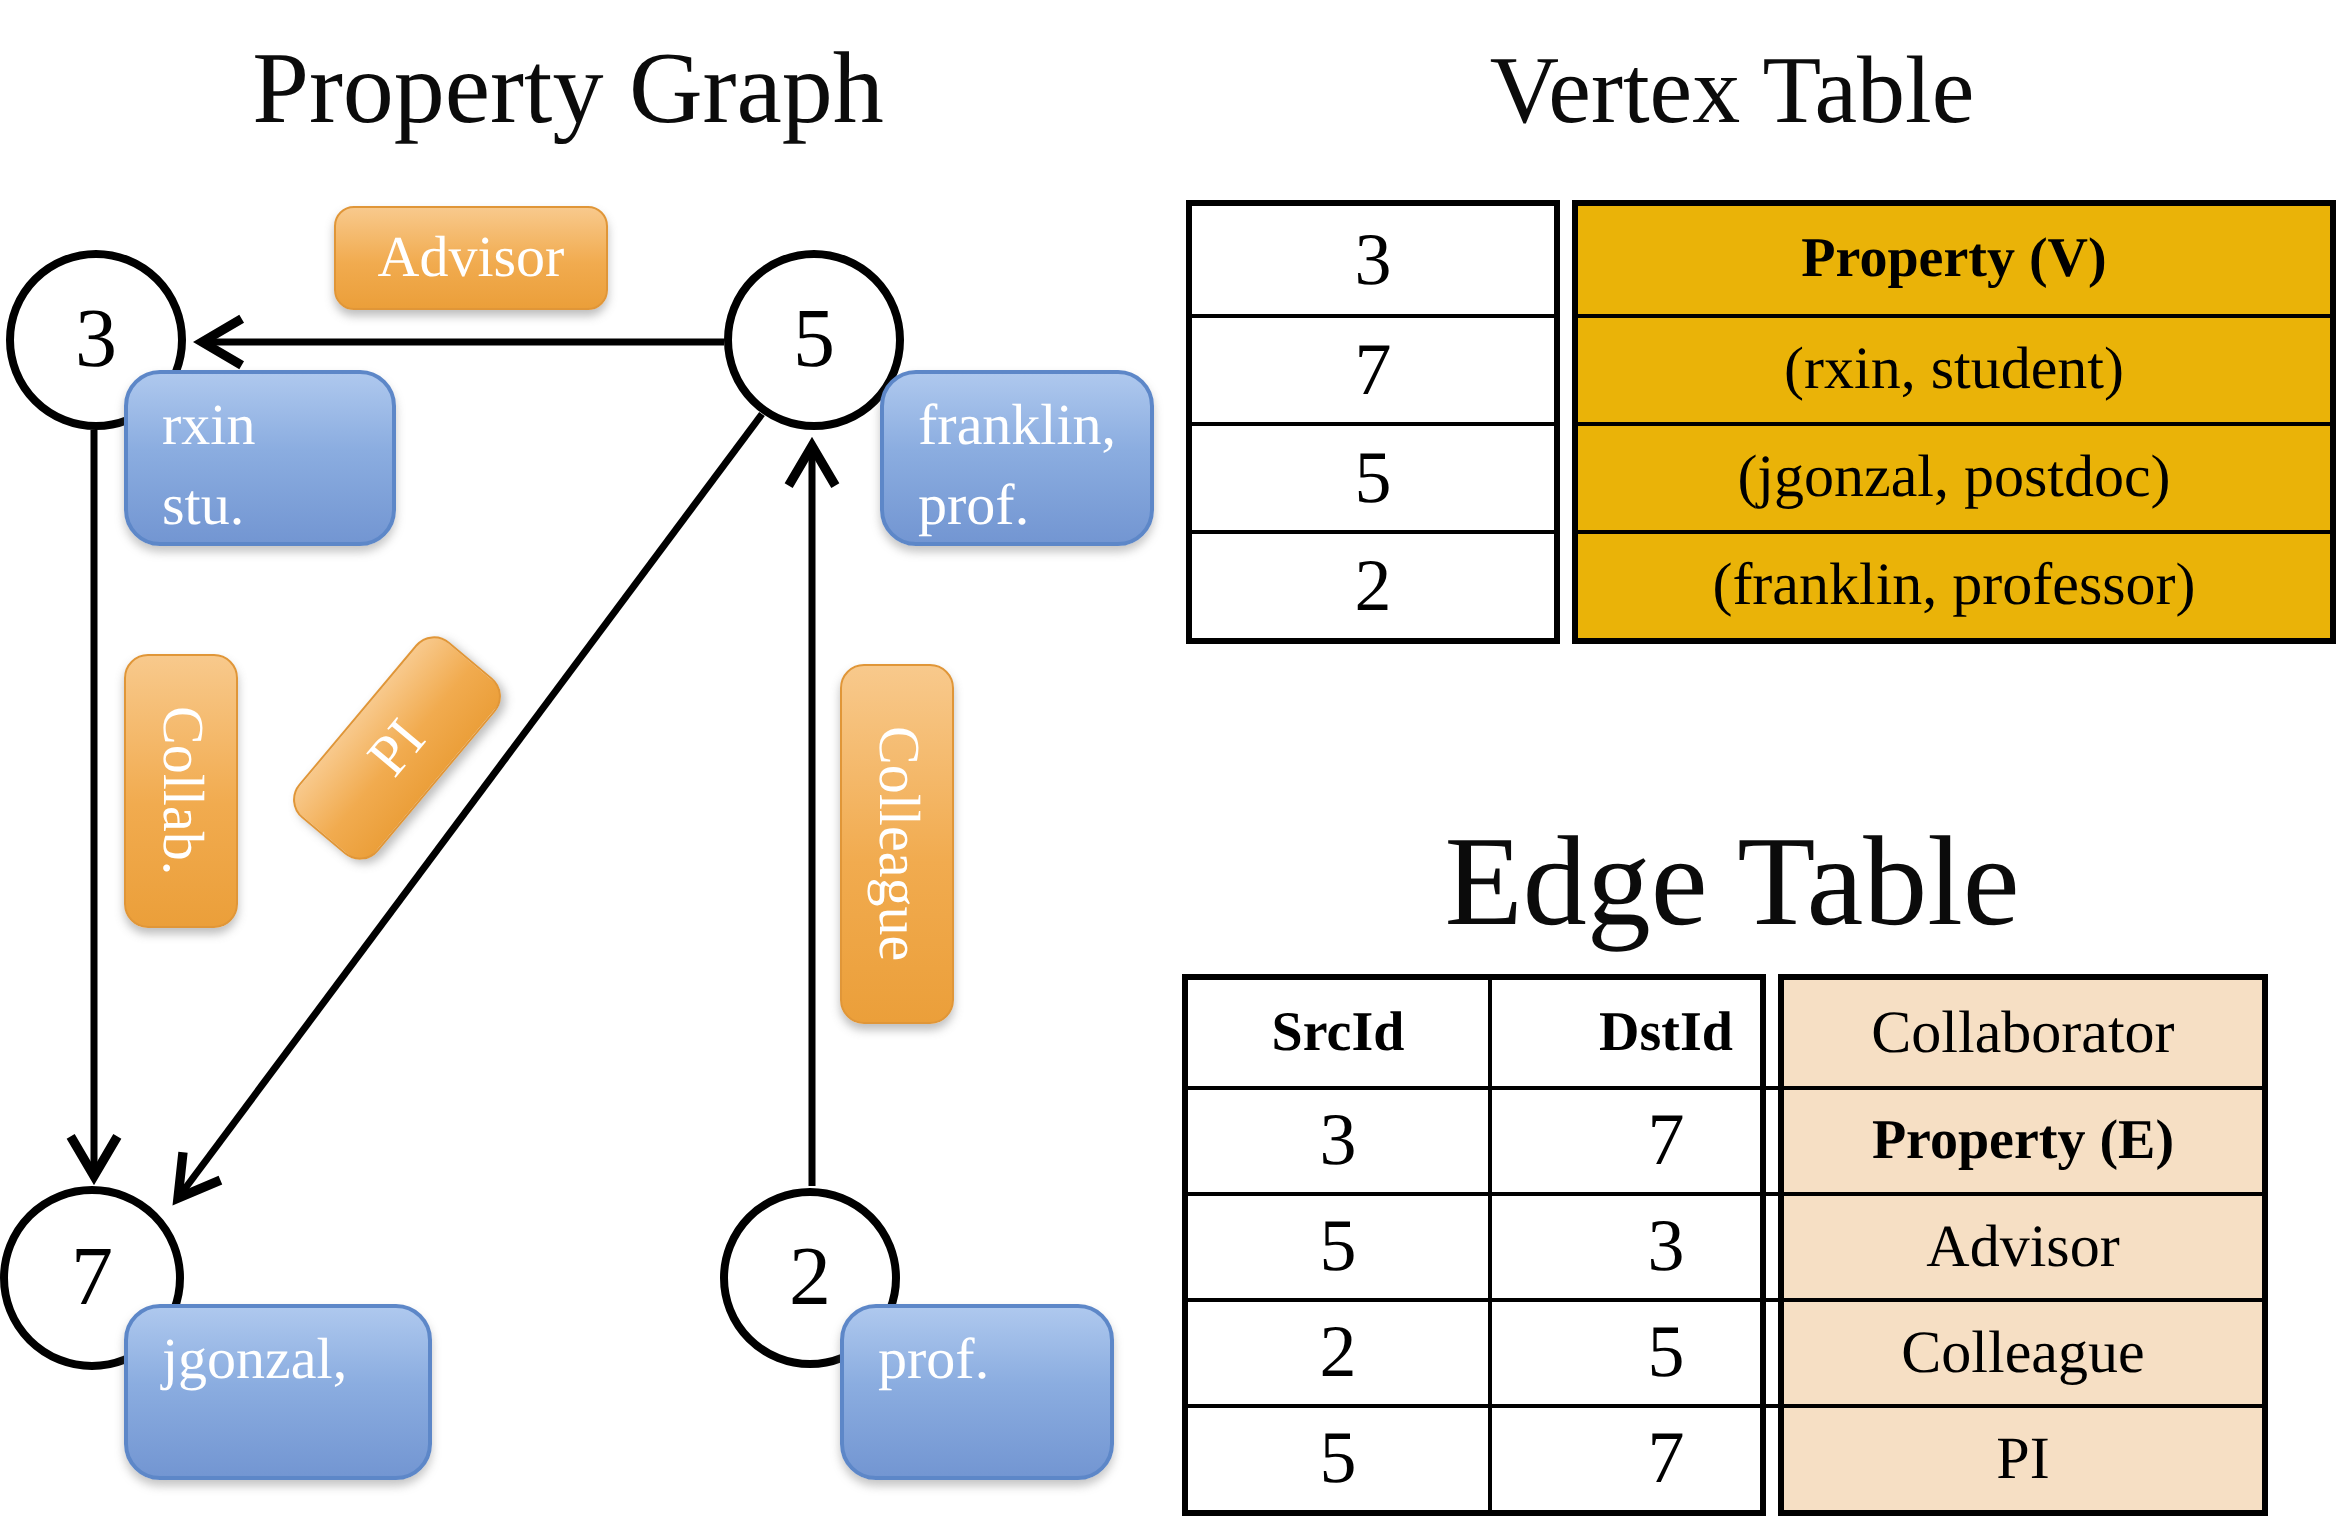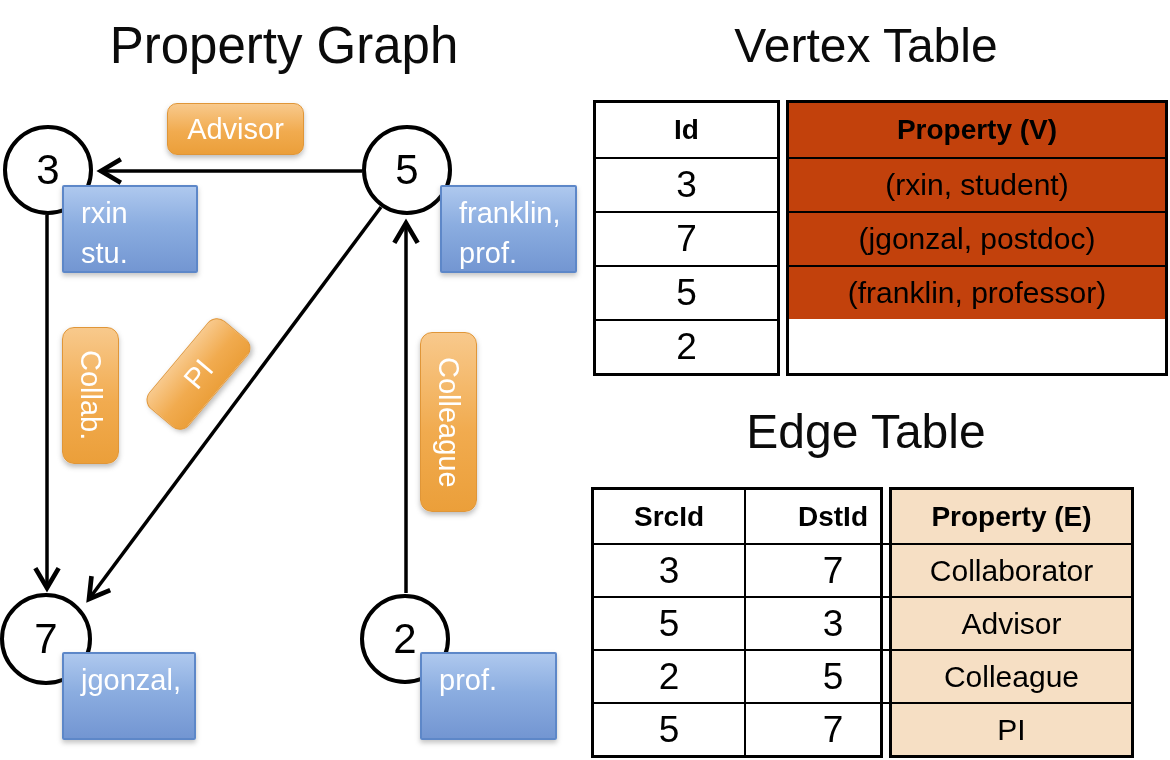--- a/index.html
+++ b/index.html
@@ -2,35 +2,35 @@
 <html><head>
 <meta charset="utf-8">
 <style>
   html, body { margin: 0; padding: 0; background: #fff; }
   .stage {
     position: relative;
     width: 1170px;
     height: 760px;
     background: #fff;
     overflow: hidden;
-    font-family: Liberation Sans, sans-serif;
+    font-family: Liberation Serif, serif;
     color: #000;
   }
   .title {
     position: absolute;
     text-align: center;
     font-size: 50px;
     font-weight: 400;
     letter-spacing: 0px;
     color: #0b0b0b;
     white-space: nowrap;
   }
   #graph-title   { left: 64px;  top: 16px;  width: 440px; font-size: 51px; }
   #vertex-title  { left: 666px; top: 18px;  width: 400px; font-size: 48px; }
-  #edge-title    { left: 666px; top: 404px; width: 400px; font-size: 48px; }
+  #edge-title    { left: 666px; top: 404px; width: 400px; font-size: 64px; }
 
   
   .graph-svg { position: absolute; left: 0; top: 0; z-index: 1; }
   .vertex {
     position: absolute;
     width: 90px; height: 90px;
     box-sizing: border-box;
     border: 4px solid #000;
     border-radius: 50%;
     background: #fff;
@@ -60,31 +60,31 @@
   #edge-label-colleague { left: 420px; top: 332px; width: 57px;  height: 180px; }
   #edge-label-pi        { left: 141px; top: 348px; width: 115px; height: 52px; transform: rotate(-50deg); }
   .vtext { writing-mode: vertical-rl; }
 
   .bbox {
     position: absolute;
     box-sizing: border-box;
     background: linear-gradient(180deg, #aec8ee 0%, #8badе0 45%, #7396d2 100%);
     background: linear-gradient(180deg, #aec8ee 0%, #8bade0 45%, #7396d2 100%);
     border: 2px solid #5d87c8;
-    border-radius: 2px;
+    border-radius: 18px;
     box-shadow: 0 3px 5px rgba(110,110,110,0.40);
     color: #fff;
     font-size: 29px;
     line-height: 40px;
     padding: 6px 0 0 17px;
     z-index: 4;
   }
   #vprop-3 { left: 62px;  top: 185px; width: 136px; height: 88px; }
   #vprop-5 { left: 440px; top: 185px; width: 137px; height: 88px; }
-  #vprop-7 { left: 62px;  top: 652px; width: 134px; height: 88px; }
+  #vprop-7 { left: 62px;  top: 652px; width: 154px; height: 88px; }
   #vprop-2 { left: 420px; top: 652px; width: 137px; height: 88px; }
   .bbox span { display: block; }
 
   
   .tablewrap { position: absolute; display: flex; column-gap: 6px; }
   #vertex-table { left: 593px; top: 100px; }
   #edge-table   { left: 591px; top: 487px; }
   .subtable {
     box-sizing: border-box;
     border: 3px solid #000;
@@ -101,21 +101,21 @@
     display: flex; align-items: center; justify-content: center;
     overflow: hidden;
     white-space: nowrap;
   }
   .col-1 .cell:nth-child(n+2) { border-top: 2px solid #000; }
   #et-srcdst .cell:nth-child(even) { border-left: 2px solid #000; }
   #et-srcdst .cell:nth-child(n+3)  { border-top: 2px solid #000; }
   .th   { font-weight: bold; font-size: 28px; }
   .num  { font-size: 37px; }
   .prop { font-size: 30px; text-align: center; }
-  .vfill { background: #c2410c; }
+  .vfill { background: #eab308; }
   .efill { background: #f6dfc4; }
 </style>
 </head>
 <body>
 
 <div class="stage">
 
   <div class="title" id="graph-title">Property Graph</div>
 
   <svg class="graph-svg" width="585" height="760" viewBox="0 0 585 760">
@@ -168,21 +168,20 @@
     <span>jgonzal,</span>
   </div>
   <div class="bbox" id="vprop-2">
     <span>prof.</span>
   </div>
 
   <div class="title" id="vertex-title">Vertex Table</div>
 
   <div class="tablewrap" id="vertex-table">
     <div class="subtable col-1" id="vt-id">
-      <div class="cell th">Id</div>
       <div class="cell num">3</div>
       <div class="cell num">7</div>
       <div class="cell num">5</div>
       <div class="cell num">2</div>
     </div>
     <div class="subtable col-1" id="vt-prop">
       <div class="cell th vfill">Property (V)</div>
       <div class="cell prop vfill">(rxin, student)</div>
       <div class="cell prop vfill">(jgonzal, postdoc)</div>
       <div class="cell prop vfill">(franklin, professor)</div>
@@ -198,21 +197,21 @@
       <div class="cell num">3</div>
       <div class="cell num">7</div>
       <div class="cell num">5</div>
       <div class="cell num">3</div>
       <div class="cell num">2</div>
       <div class="cell num">5</div>
       <div class="cell num">5</div>
       <div class="cell num">7</div>
     </div>
     <div class="subtable col-1" id="et-prop">
+      <div class="cell prop efill">Collaborator</div>
       <div class="cell th efill">Property (E)</div>
-      <div class="cell prop efill">Collaborator</div>
       <div class="cell prop efill">Advisor</div>
       <div class="cell prop efill">Colleague</div>
       <div class="cell prop efill">PI</div>
     </div>
   </div>
 
 </div>
 
 </body></html>

